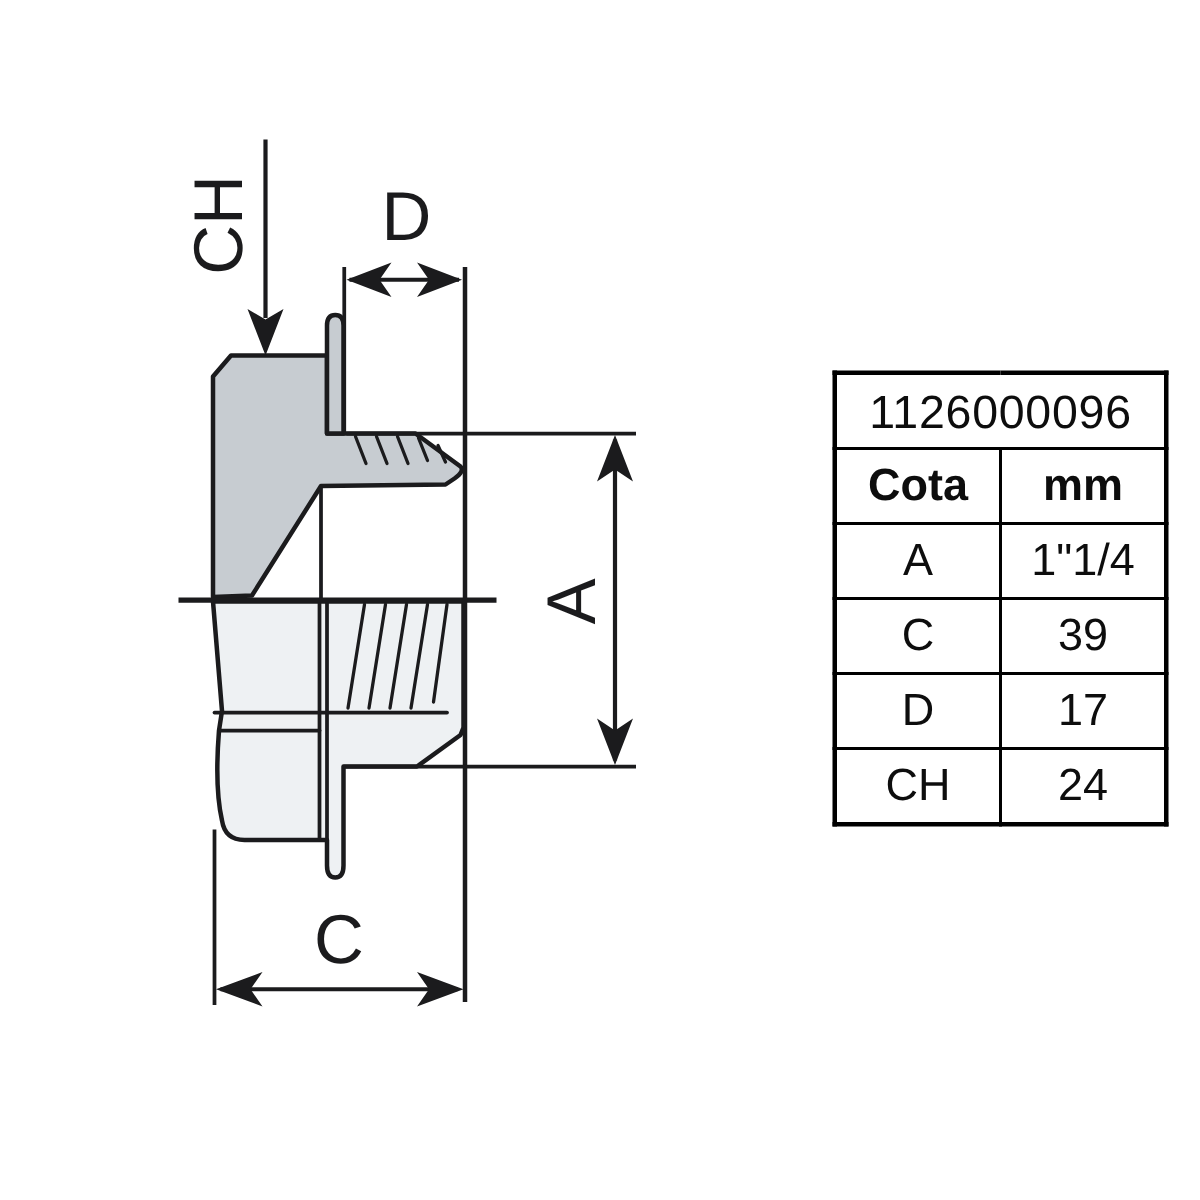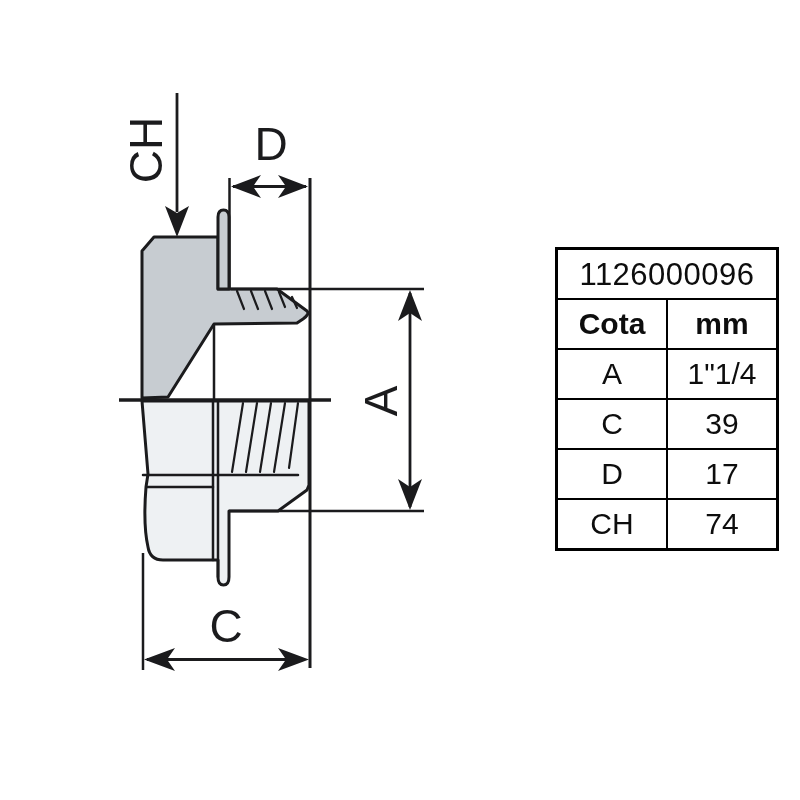--- a/index.html
+++ b/index.html
@@ -126,18 +126,18 @@
       <tr>
         <td class="c1">C</td>
         <td>39</td>
       </tr>
       <tr>
         <td class="c1">D</td>
         <td>17</td>
       </tr>
       <tr>
         <td class="c1">CH</td>
-        <td>74</td>
+        <td>24</td>
       </tr>
     </tbody>
   </table>
 
 </div>
 
 </body></html>

